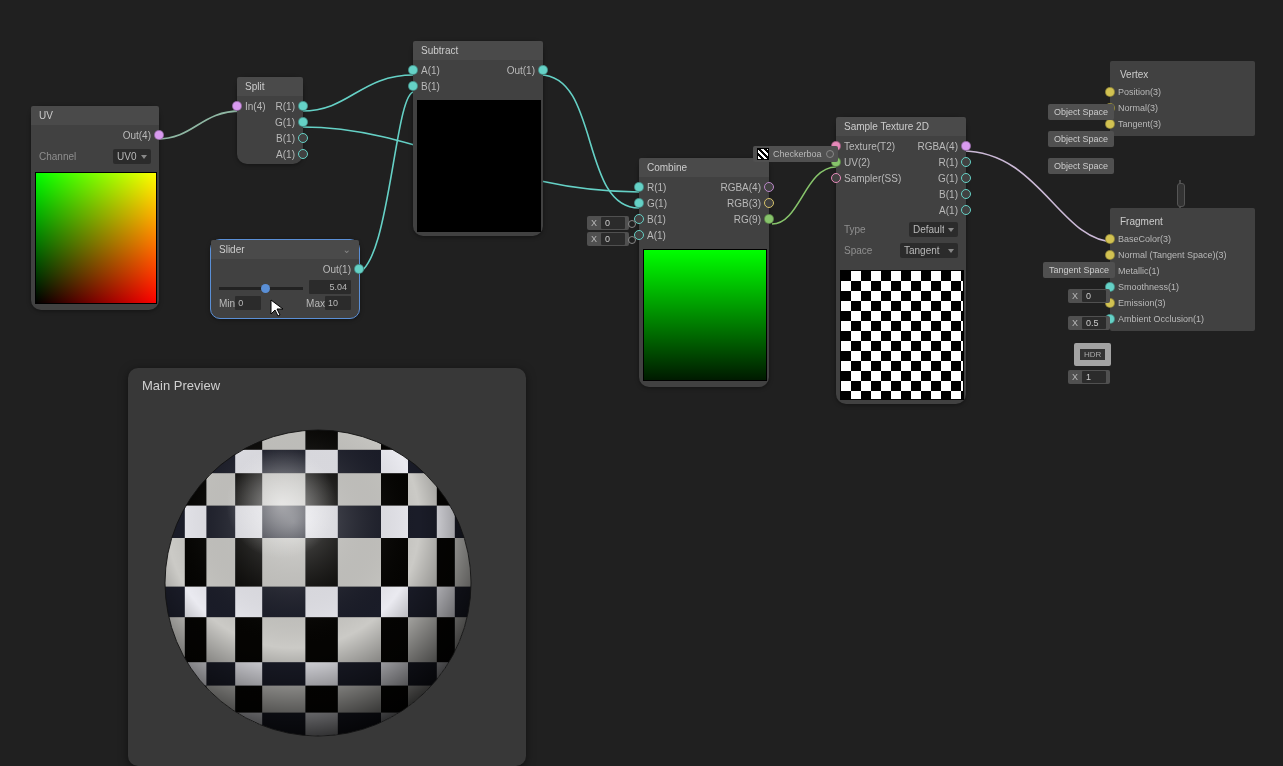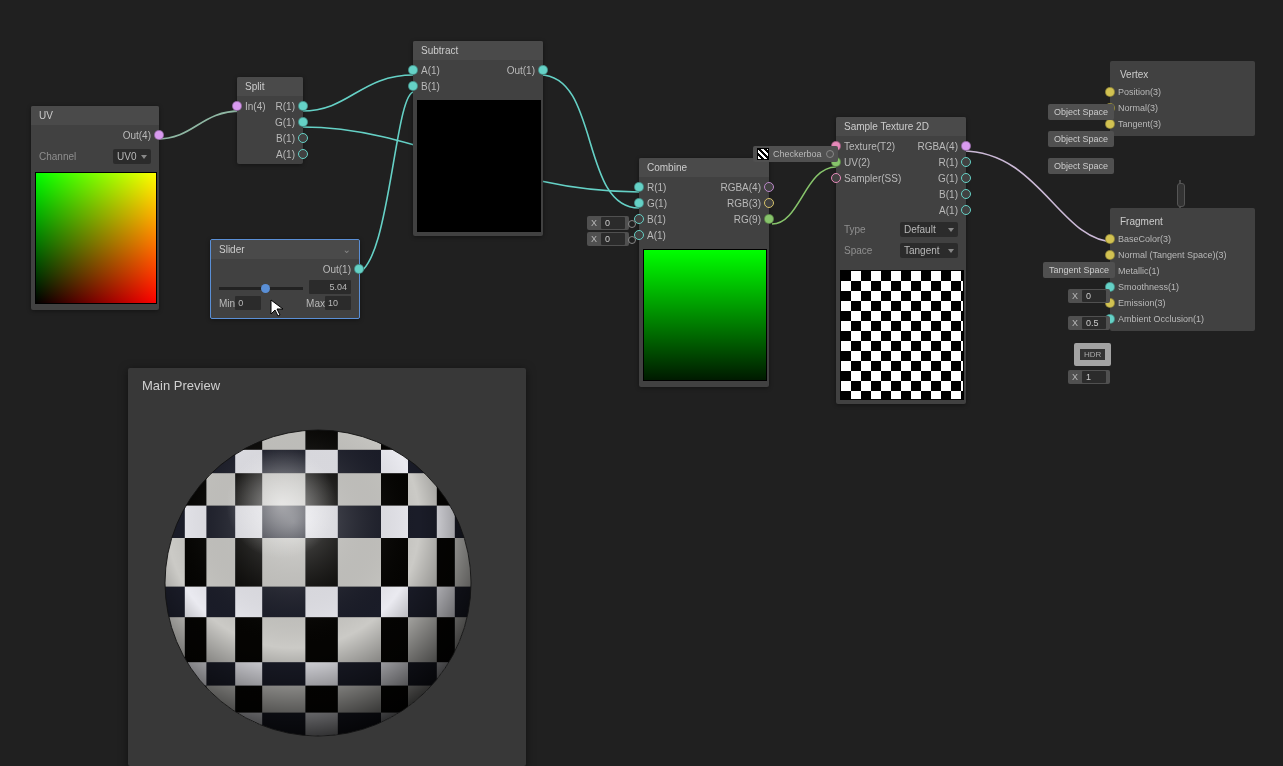--- a/index.html
+++ b/index.html
@@ -14,21 +14,21 @@
     --port-teal:#65d1c6;
     --port-purple:#d99bf0;
     --port-pink:#e689b9;
     --port-yellow:#d2c252;
     --port-green:#87c46b;
     --accent-blue:#5a8fd6;
     --chip-bg:#505050;
   }
   html,body{margin:0;padding:0;height:100%;background:var(--bg);font-family:Arial,Helvetica,sans-serif;color:var(--text);font-size:10px;overflow:hidden}
   svg.wires{position:absolute;top:0;left:0;width:1283px;height:766px;pointer-events:none}
-  .node{position:absolute;background:var(--node-bg);border-radius:2px;box-shadow:0 1px 4px rgba(0,0,0,.4)}
+  .node{position:absolute;background:var(--node-bg);border-radius:10px;box-shadow:0 1px 4px rgba(0,0,0,.4)}
   .node-header{background:var(--node-header);padding:4px 8px;font-size:10px;color:#ccc;border-radius:2px 2px 0 0}
   .node-body{padding:2px 0}
   .row{display:flex;align-items:center;justify-content:space-between;padding:1px 8px;min-height:14px;position:relative}
   .row .lbl{font-size:10px;color:var(--text)}
   .row .lbl.dim{color:var(--text-dim)}
   .port{width:8px;height:8px;border-radius:50%;border:1px solid rgba(0,0,0,.3)}
   .port.left{position:absolute;left:-5px}
   .port.right{position:absolute;right:-5px}
   .port.teal{background:var(--port-teal)}
   .port.purple{background:var(--port-purple)}
@@ -49,21 +49,21 @@
   .slider-val{background:var(--input-bg);border:none;color:var(--text);font-size:9px;padding:2px 4px;width:34px;text-align:right;border-radius:1px}
   .minmax{display:flex;justify-content:space-between;align-items:center;padding:0 8px 6px 8px;gap:0}
   .x-chip{display:inline-flex;align-items:center;gap:4px;background:var(--chip-bg);padding:1px 4px;border-radius:2px;font-size:9px}
   .x-chip .xv{background:var(--input-bg);padding:1px 4px;border-radius:1px;color:#ccc;min-width:16px}
   .master{position:absolute;background:var(--node-bg);border-radius:2px;padding:4px 0;min-width:145px}
   .master .mrow{display:flex;align-items:center;padding:3px 8px;gap:6px;position:relative}
   .master .mrow .ml{font-size:9px;color:var(--text)}
   .master-title{font-size:10px;color:#ccc;padding:4px 10px}
   .ext-chip{position:absolute;font-size:9px;background:var(--chip-bg);color:#ccc;padding:3px 6px;border-radius:2px;white-space:nowrap}
   .hdr-chip{background:#333;color:#aaa;border:6px solid #a3a3a3;font-size:8px;padding:1px 4px;border-radius:2px}
-  .previewPanel{position:absolute;background:var(--panel-bg);border-radius:2px;box-shadow:0 2px 10px rgba(0,0,0,.5)}
+  .previewPanel{position:absolute;background:var(--panel-bg);border-radius:10px;box-shadow:0 2px 10px rgba(0,0,0,.5)}
   .previewPanel .pp-title{padding:10px 14px;font-size:13px;color:#d0d0d0}
   .sphere{width:380px;height:360px;margin:0 auto;position:relative}
   .cursor{position:absolute;pointer-events:none}
   .tex-chip{display:inline-flex;align-items:center;gap:4px;background:var(--chip-bg);padding:2px 4px;border-radius:2px;font-size:9px}
   .tex-chip .sw{width:10px;height:10px;background:linear-gradient(45deg,#000 25%,#fff 25%,#fff 50%,#000 50%,#000 75%,#fff 75%) ;background-size:6px 6px;border:1px solid #000}
   .odot{width:6px;height:6px;border:1px solid #888;border-radius:50%;display:inline-block}
 </style>
 </head>
 <body>
 
@@ -258,21 +258,21 @@
         <span class="lbl">B(1)</span>
         <span class="port right hollow-teal"></span>
       </div>
     <div class="row">
         <span></span>
         <span class="lbl">A(1)</span>
         <span class="port right hollow-teal"></span>
       </div>
     <div class="row" style="padding:4px 8px">
         <span class="lbl dim">Type</span>
-        <span class="dd-wrap"><select class="dropdown" style="width:58px"><option>Default</option></select></span>
+        <span class="dd-wrap"><select class="dropdown" style="width:49px"><option>Default</option></select></span>
       </div>
     <div class="row" style="padding:2px 8px 6px">
         <span class="lbl dim">Space</span>
         <span class="dd-wrap"><select class="dropdown" style="width:58px"><option>Tangent</option></select></span>
       </div>
   </div>
   <div class="preview" style="width:122px;height:128px;background:repeating-conic-gradient(#fff 0 25%,#000 0 50%);background-size:20px 20px"></div>
 </div>
 
 <span class="tex-chip" style="position:absolute;left:753px;top:146px">

